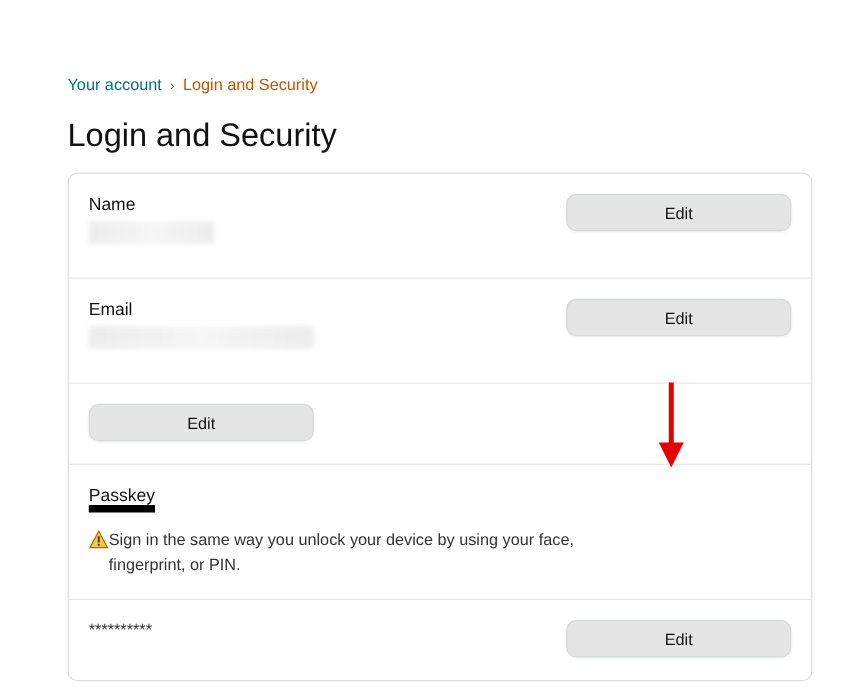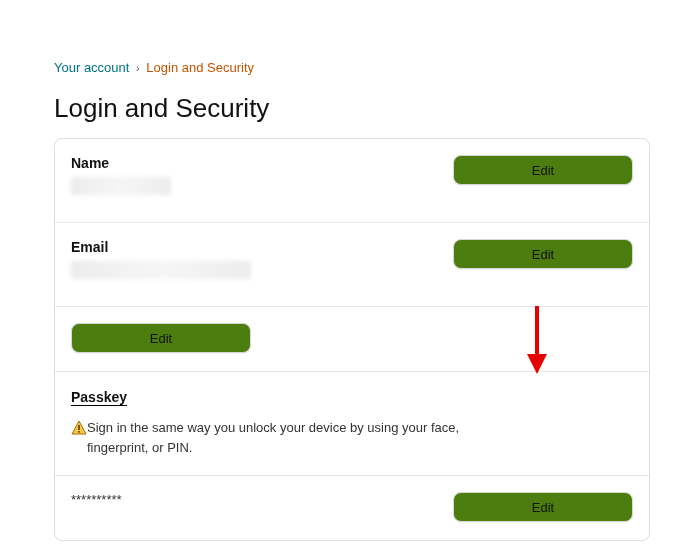--- a/index.html
+++ b/index.html
@@ -34,21 +34,21 @@
     .row {
       display: flex;
       padding: 16px 16px 18px 16px;
       border-bottom: 1px solid #e7e7e7;
       position: relative;
     }
     .row:last-child { border-bottom: none; }
     .row-left { flex: 1; }
     .row-label {
       font-size: 14px;
-      font-weight: 700;
+      font-weight: 400;
       color: #111;
       margin-bottom: 6px;
     }
     .row-value {
       font-size: 13px;
       color: #333;
       margin-bottom: 6px;
     }
     .blurred {
       display: inline-block;
@@ -60,31 +60,31 @@
     .row-help {
       font-size: 13px;
       color: #333;
       line-height: 1.5;
       max-width: 380px;
       margin-top: 6px;
     }
     .btn {
       width: 180px;
       height: 30px;
-      background: #4d7c0f;
+      background: #e5e5e5;
       border: 1px solid #d5d9d9;
       border-radius: 8px;
       font-size: 13px;
       color: #111;
       cursor: pointer;
       box-shadow: 0 1px 2px rgba(0,0,0,0.05);
     }
     .passkey-row .row-label {
       display: inline-block;
-      border-bottom: 1px solid #000000;
+      border-bottom: 6px solid #000000;
       padding-bottom: 0px;
     }
     .passkey-desc {
       display: flex;
       gap: 0;
       margin-top: 6px;
     }
     .warn-icon {
       flex-shrink: 0;
       margin-top: 2px;

